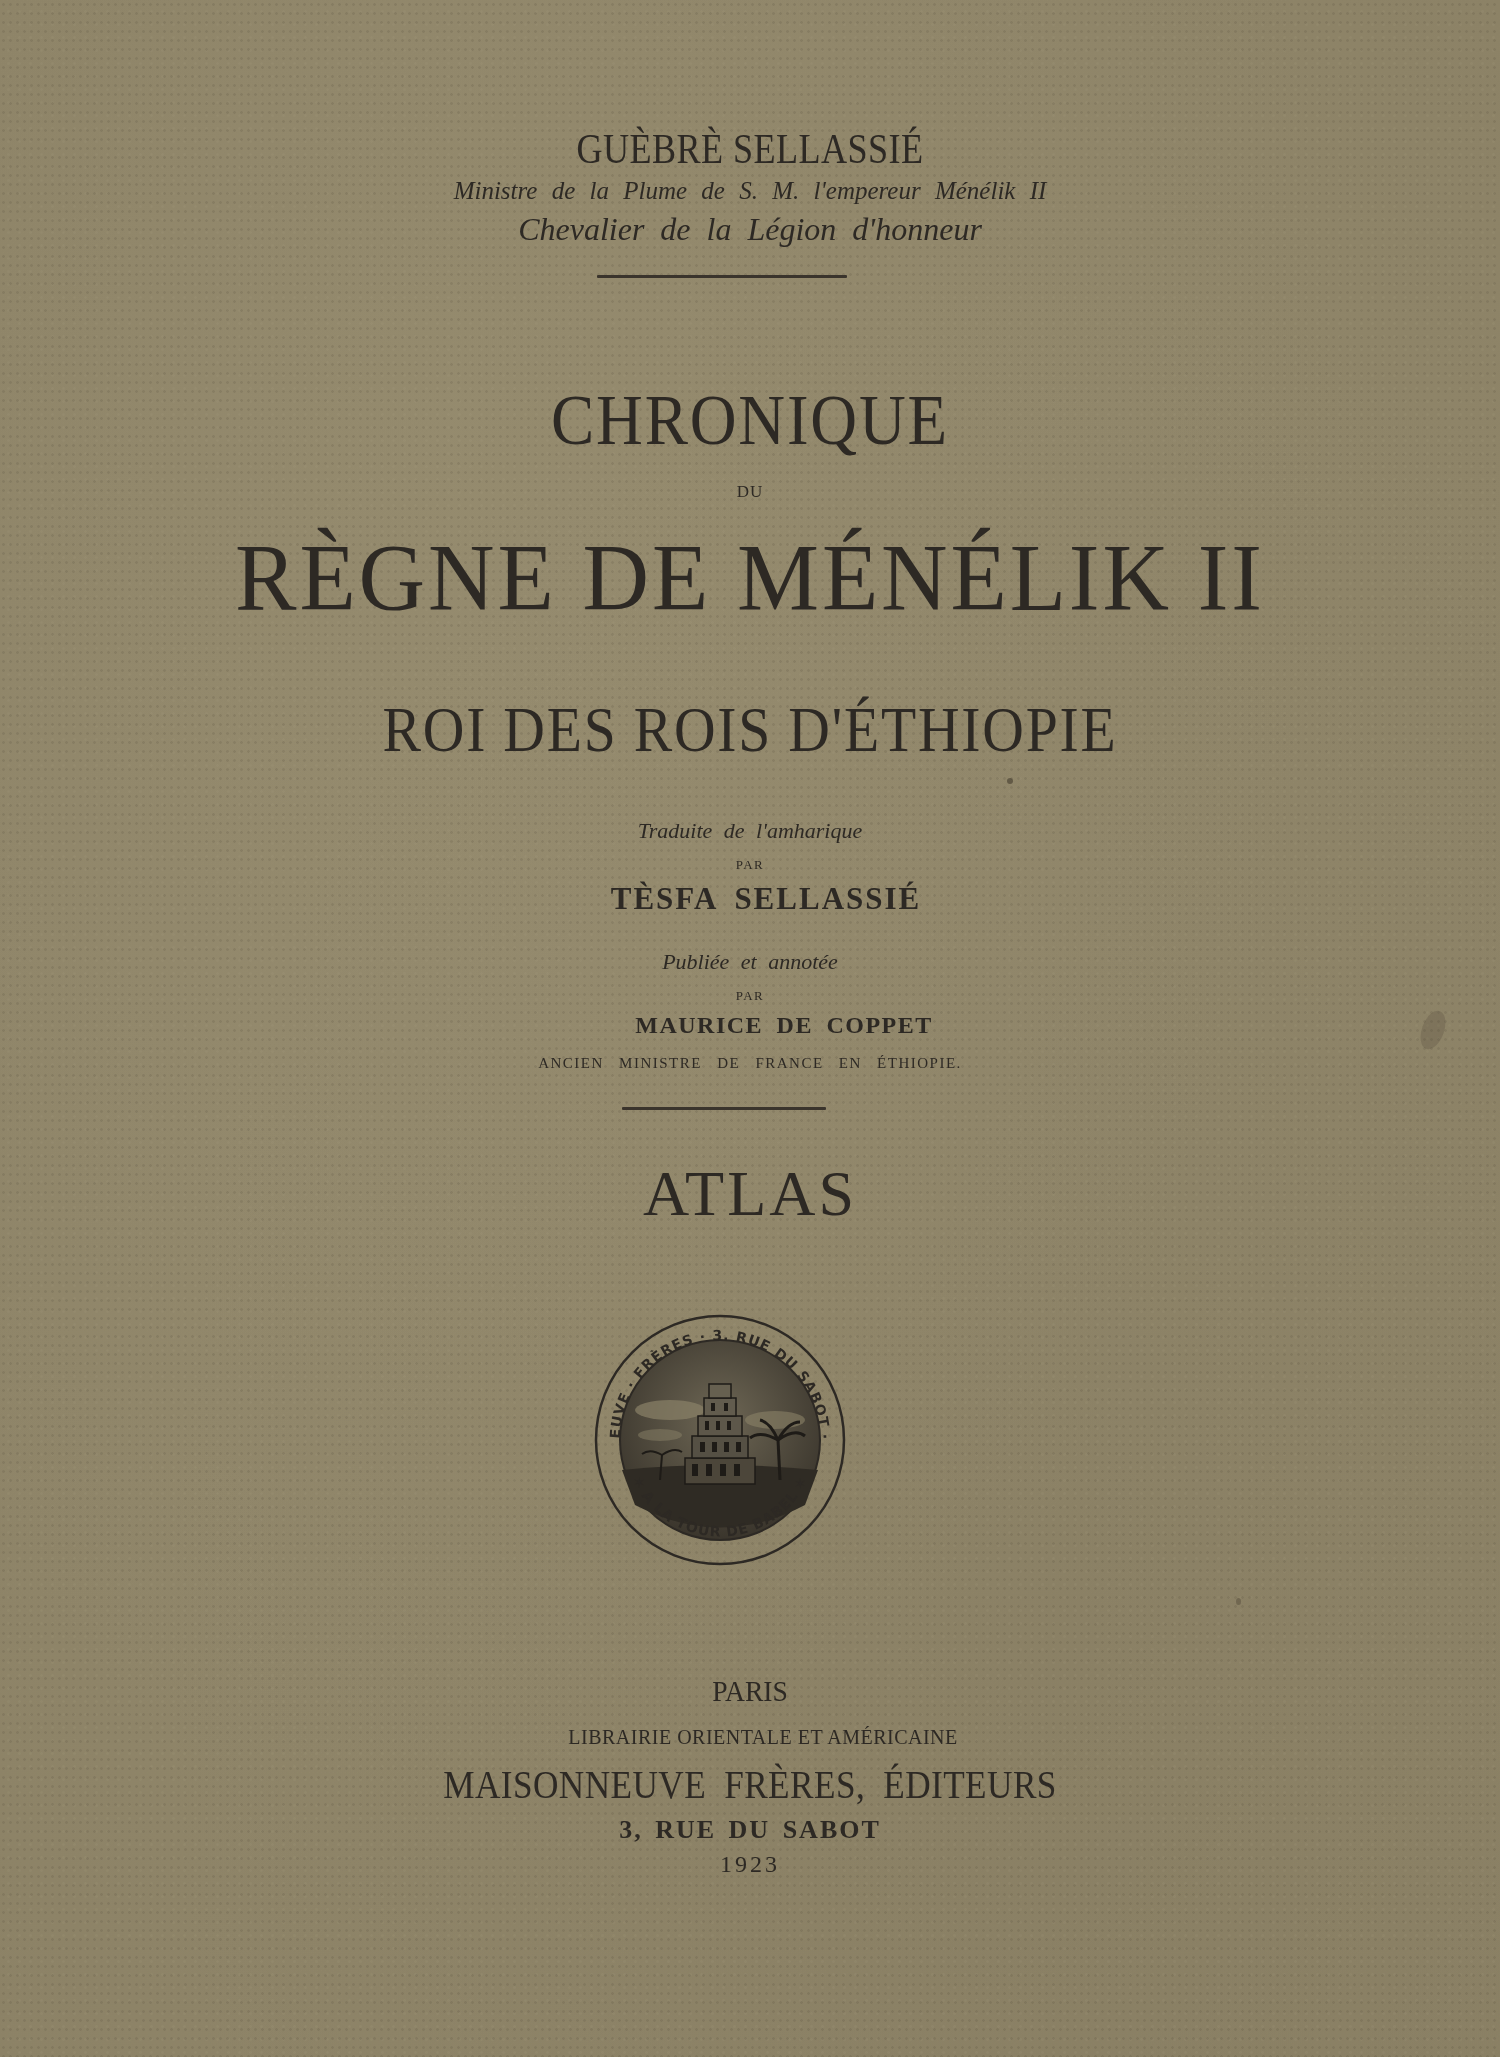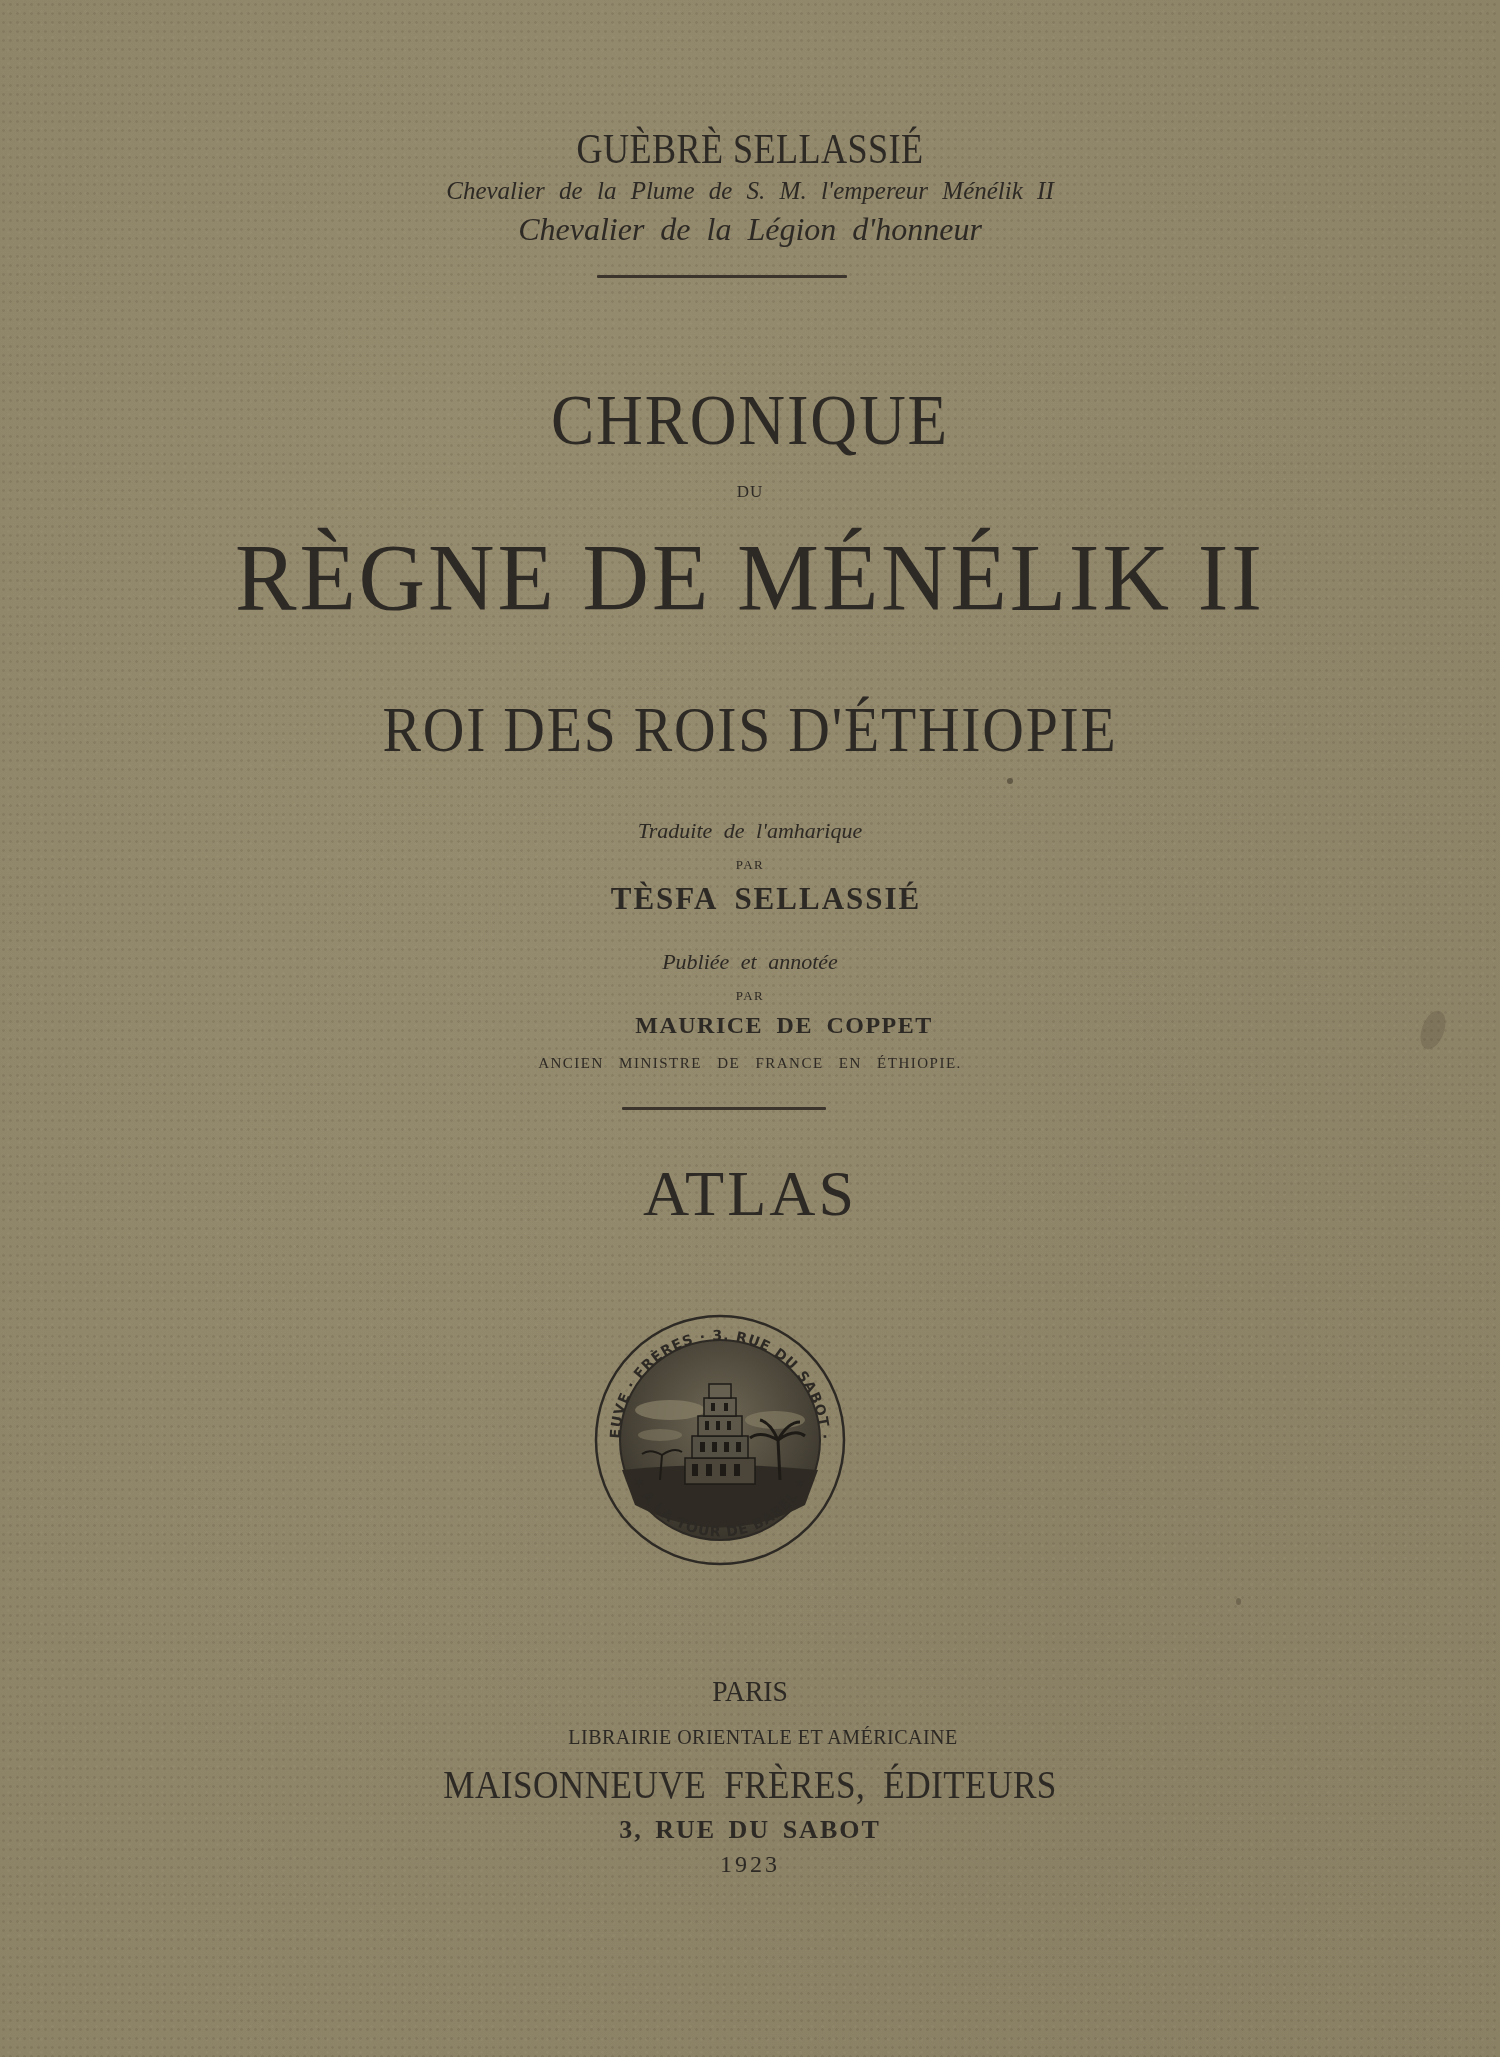--- a/index.html
+++ b/index.html
@@ -65,21 +65,21 @@
 <body>
 
 <div class="paper"></div>
 <div class="grain"></div>
 
 <div class="spot" style="left:1007px;top:778px;width:6px;height:6px;"></div>
 <div class="spot" style="left:1422px;top:1010px;width:22px;height:40px;opacity:0.35;transform:rotate(20deg);"></div>
 <div class="spot" style="left:1236px;top:1598px;width:5px;height:7px;opacity:0.6;"></div>
 
 <div class="line" id="author">GUÈBRÈ SELLASSIÉ</div>
-<div class="line" id="author-title1">Chevalier de la Plume de S. M. l'empereur Ménélik II</div>
+<div class="line" id="author-title1">Ministre de la Plume de S. M. l'empereur Ménélik II</div>
 <div class="line" id="author-title2">Chevalier de la Légion d'honneur</div>
 
 <div class="rule" style="left:597px;top:275px;width:250px;"></div>
 
 <div class="line" id="chronique">CHRONIQUE</div>
 <div class="line" id="du">DU</div>
 <div class="line" id="regne">RÈGNE DE MÉNÉLIK II</div>
 <div class="line" id="roi">ROI DES ROIS D'ÉTHIOPIE</div>
 
 <div class="line" id="traduite">Traduite de l'amharique</div>

